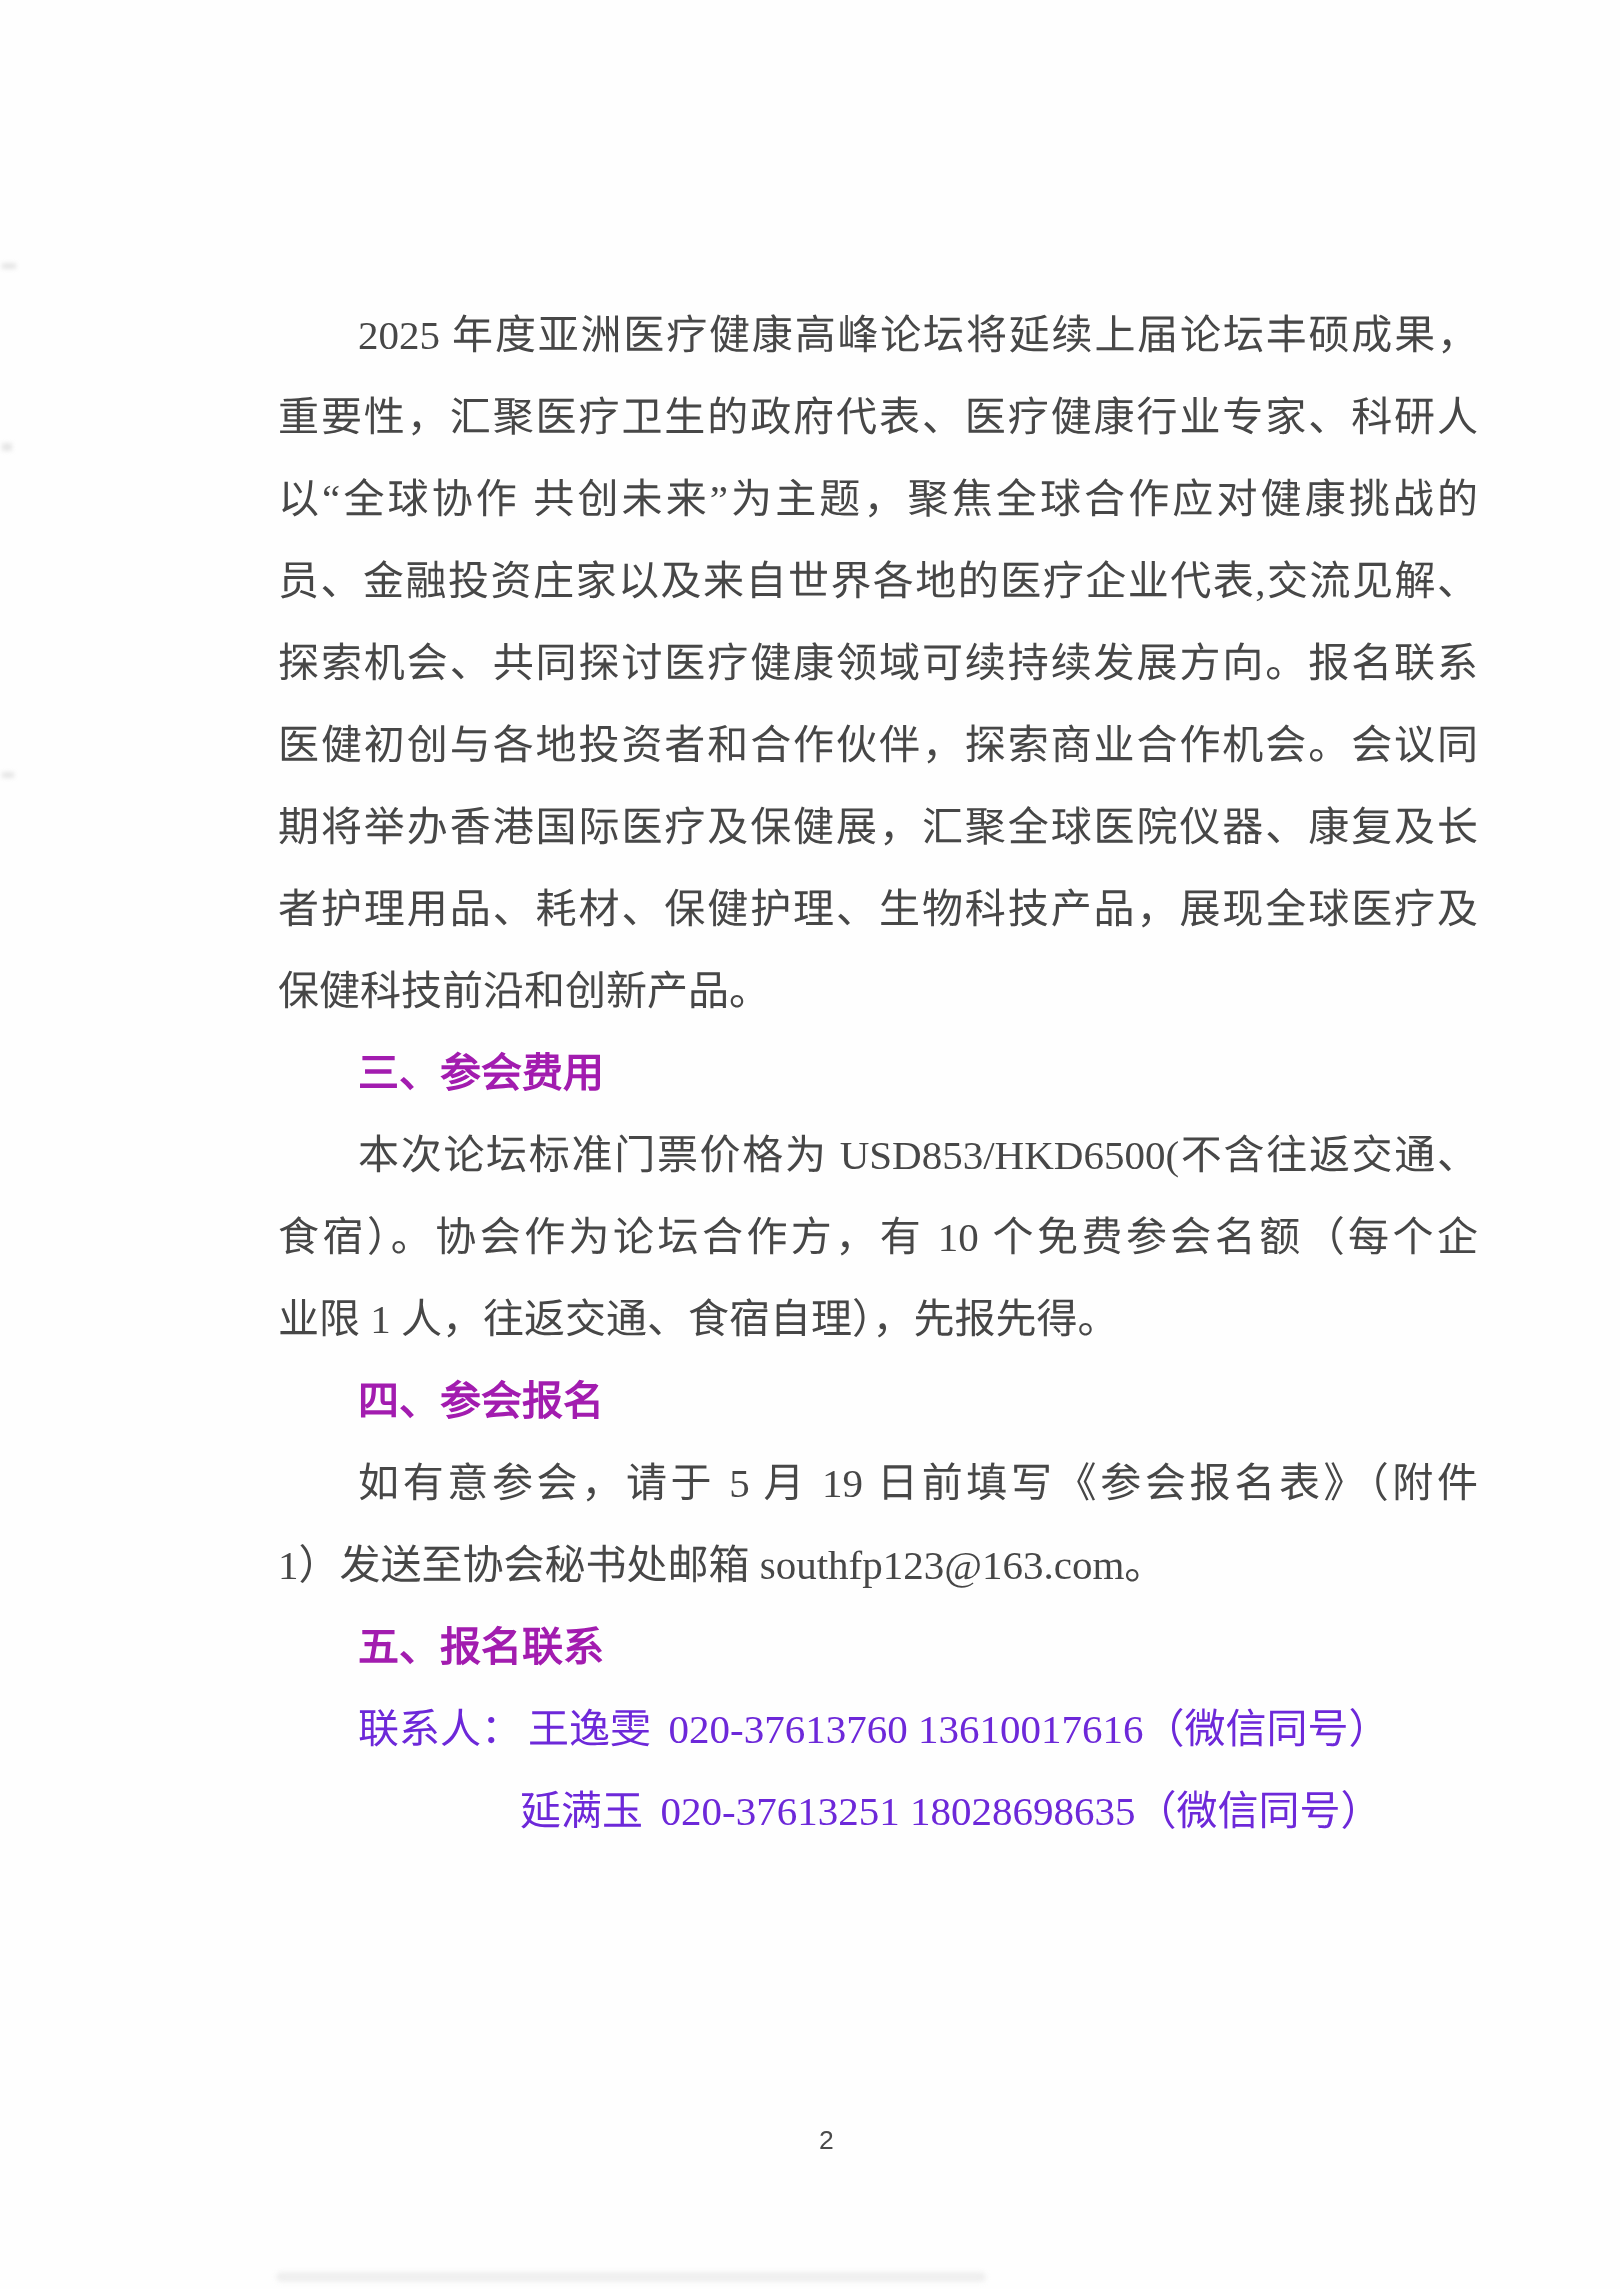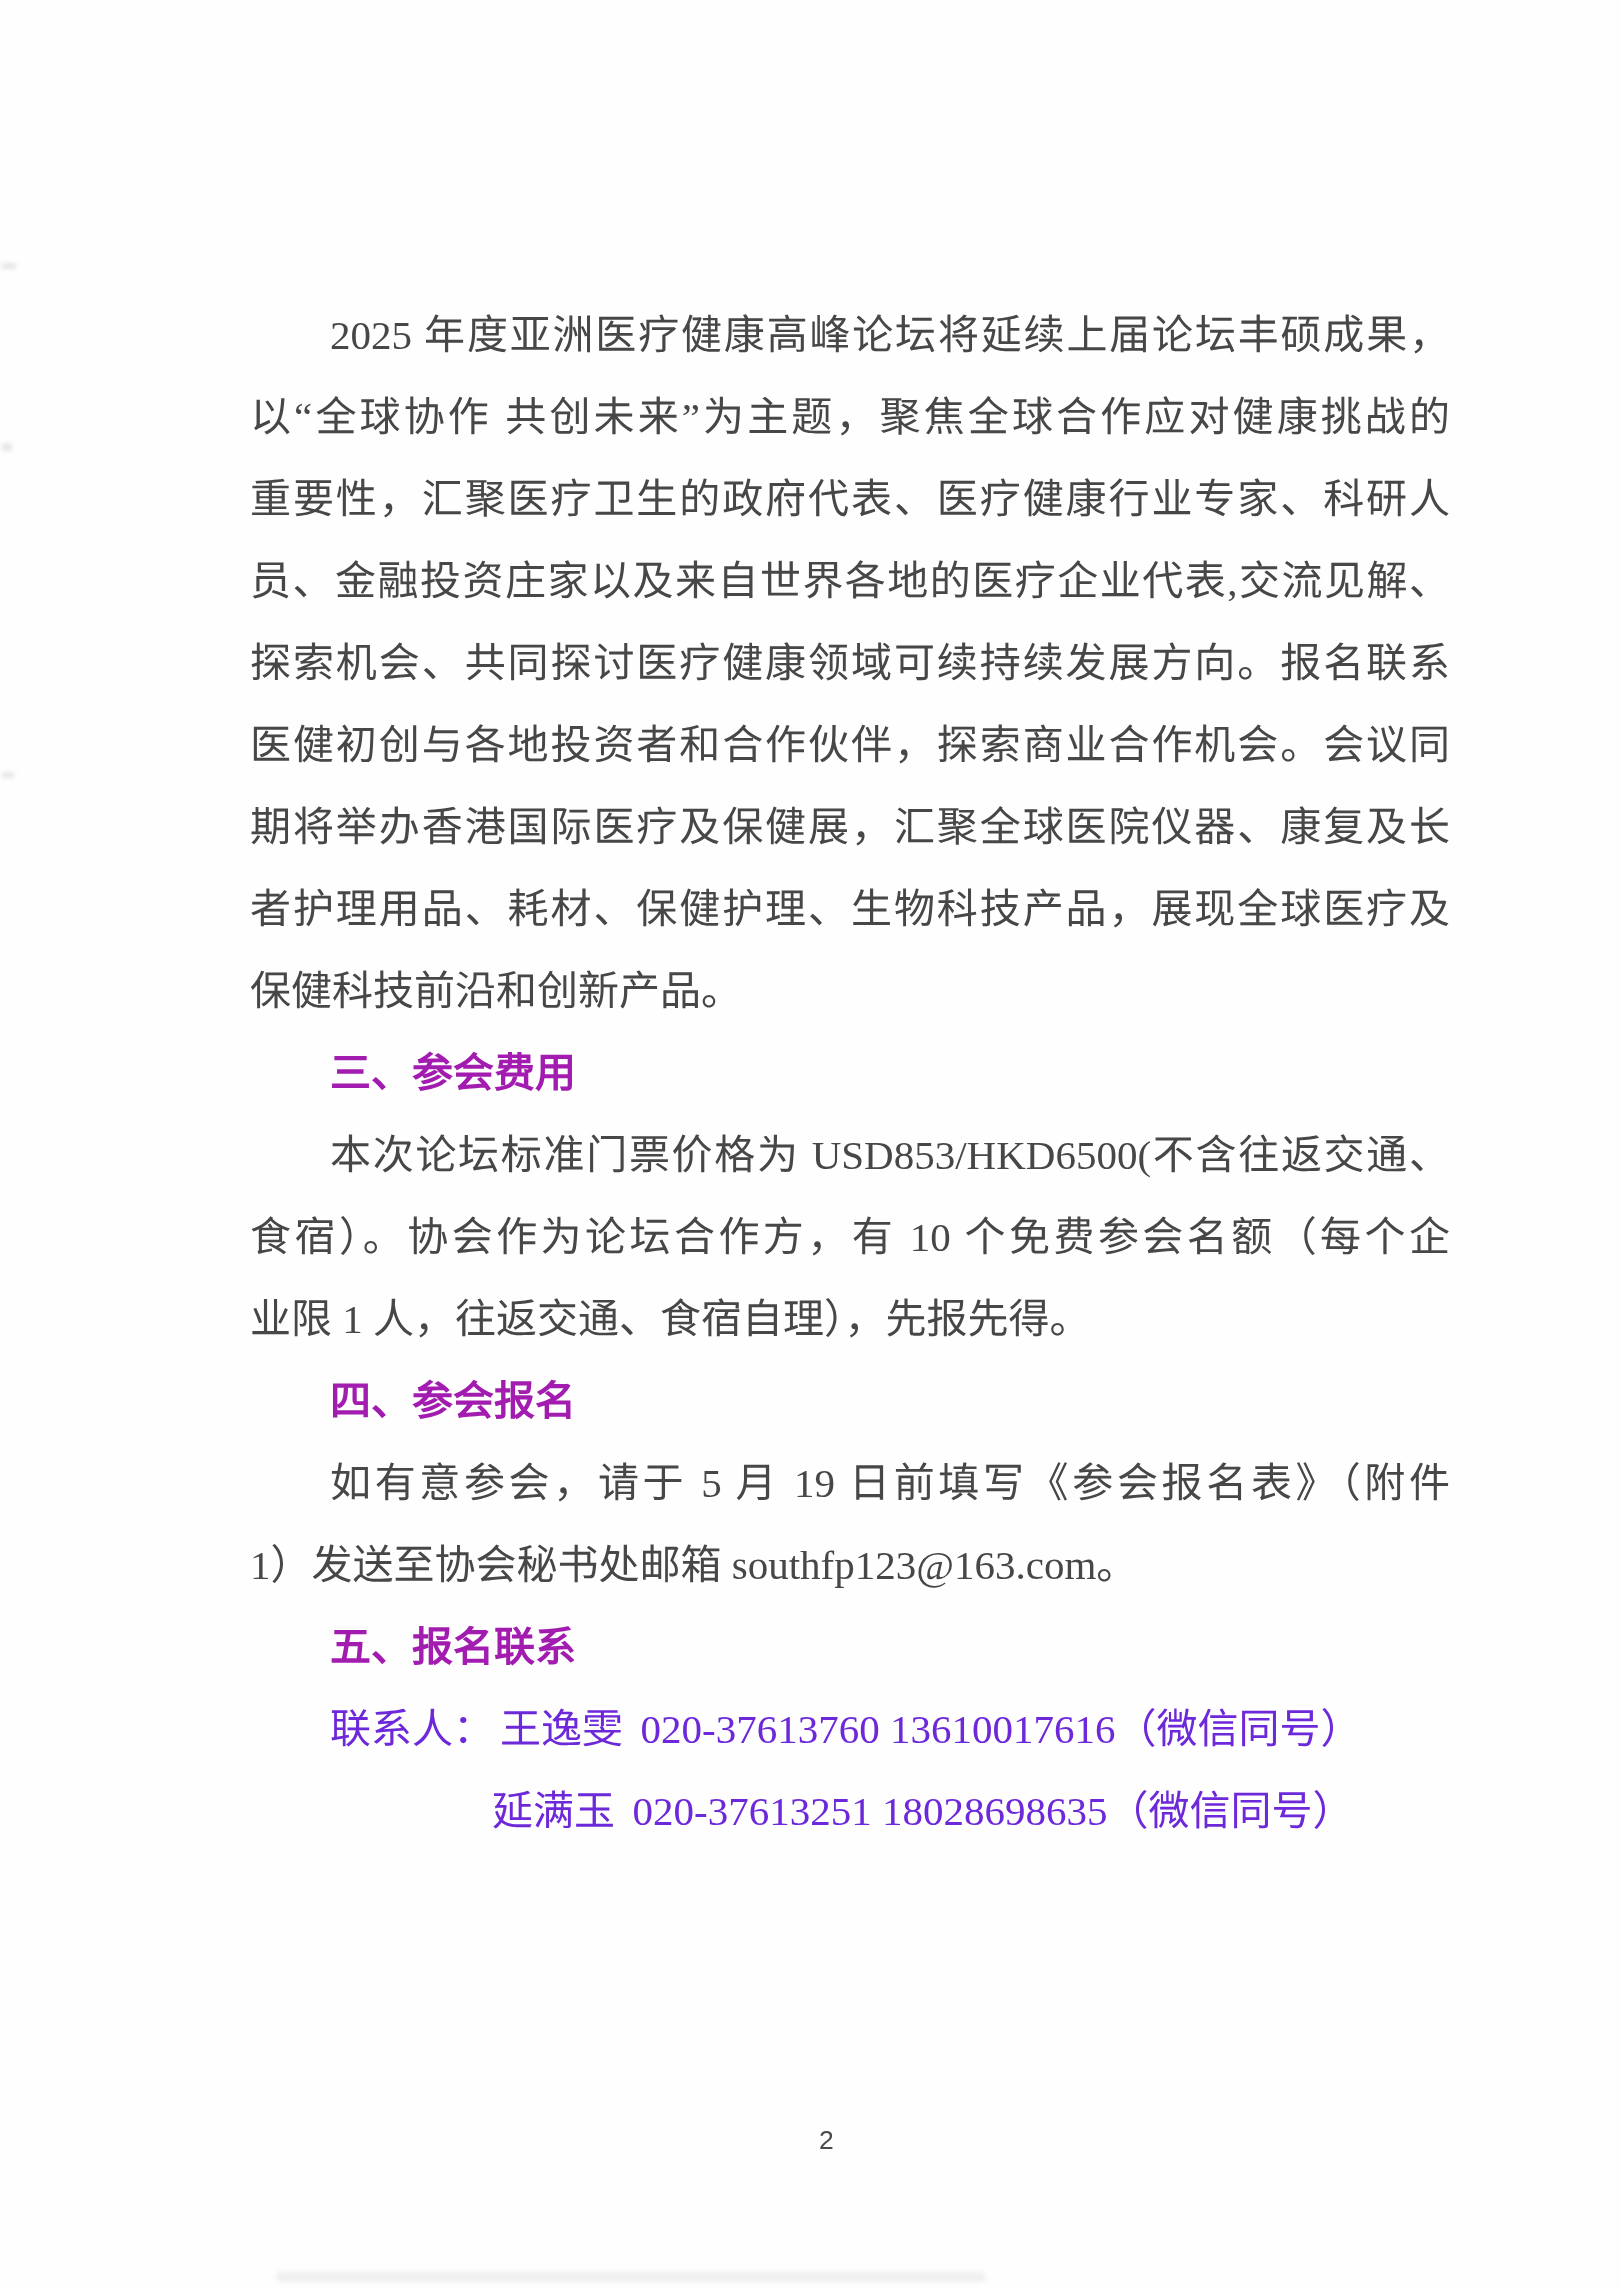--- a/index.html
+++ b/index.html
@@ -10,21 +10,21 @@
   .page {
     position: relative;
     width: 1620px;
     height: 2290px;
     background: #fefefe;
     overflow: hidden;
     font-family: "Liberation Serif", serif;
   }
   .doc {
     position: absolute;
-    left: 250px;
+    left: 278px;
     top: 294px;
     width: 1200px;
     color: #474747;
     font-size: 41px;
     line-height: 82px;
   }
   .line {
     margin: 0;
     padding: 0;
     font-weight: 400;
@@ -77,22 +77,22 @@
   .edge-mark.m3 { top: 772px; width: 11.8px; height: 5.9px; }
 </style>
 </head>
 <body>
 
 <div class="page">
 
   <div class="doc">
 
     <p class="line indent just">2025 年度亚洲医疗健康高峰论坛将延续上届论坛丰硕成果，</p>
+    <p class="line just">重要性，汇聚医疗卫生的政府代表、医疗健康行业专家、科研人</p>
     <p class="line just">以“全球协作 共创未来”为主题，聚焦全球合作应对健康挑战的</p>
-    <p class="line just">重要性，汇聚医疗卫生的政府代表、医疗健康行业专家、科研人</p>
     <p class="line just">员、金融投资庄家以及来自世界各地的医疗企业代表,交流见解、</p>
     <p class="line just">探索机会、共同探讨医疗健康领域可续持续发展方向。报名联系</p>
     <p class="line just">医健初创与各地投资者和合作伙伴，探索商业合作机会。会议同</p>
     <p class="line just">期将举办香港国际医疗及保健展，汇聚全球医院仪器、康复及长</p>
     <p class="line just">者护理用品、耗材、保健护理、生物科技产品，展现全球医疗及</p>
     <p class="line">保健科技前沿和创新产品。</p>
 
     <p class="line heading">三、参会费用</p>
     <p class="line indent just">本次论坛标准门票价格为 USD853/HKD6500(不含往返交通、</p>
     <p class="line just">食宿）。协会作为论坛合作方，有 10 个免费参会名额（每个企</p>

